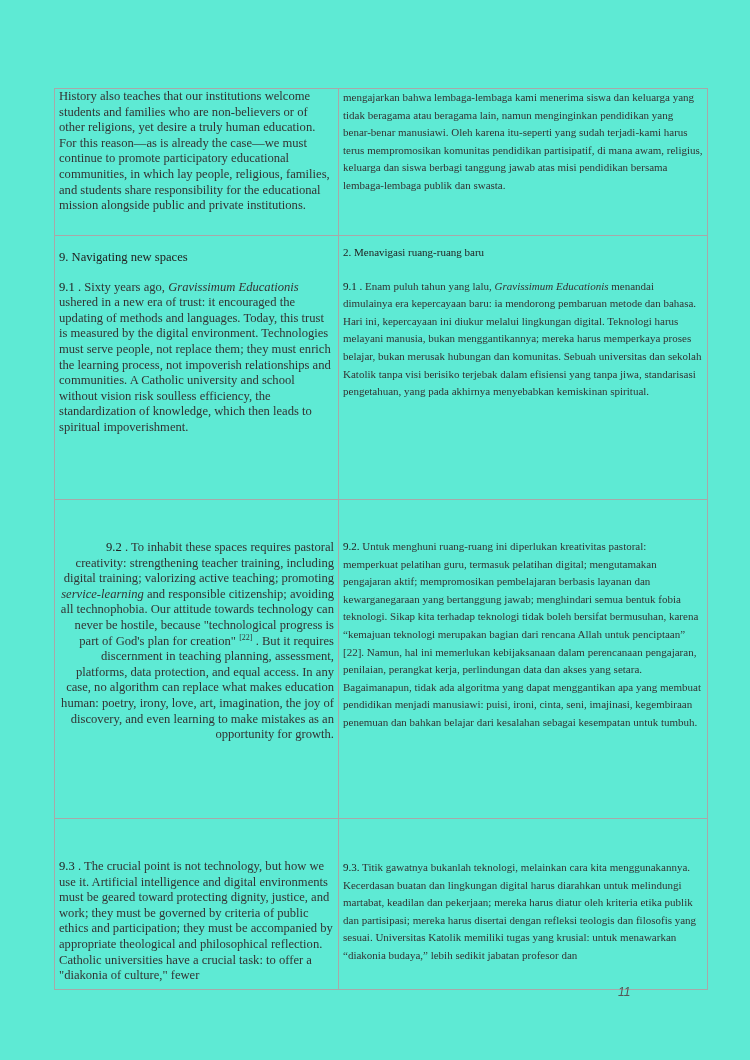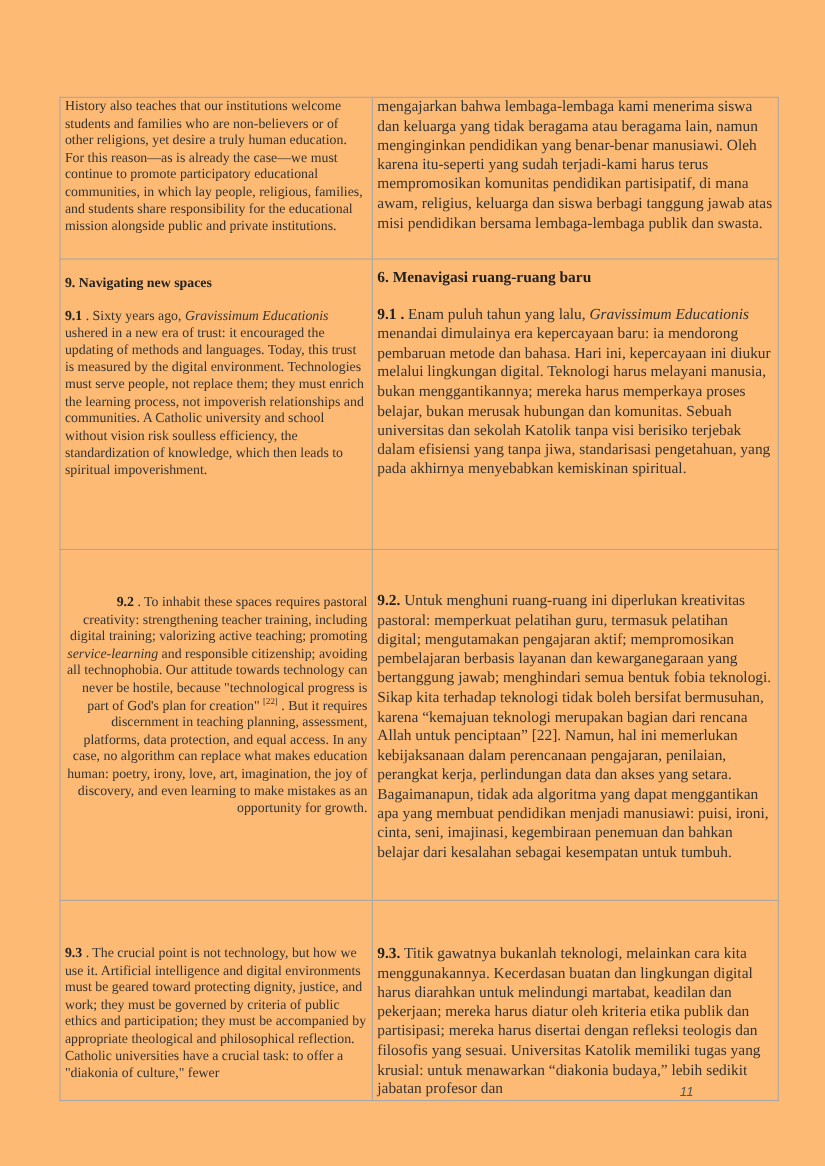--- a/index.html
+++ b/index.html
@@ -1,31 +1,31 @@
 <!DOCTYPE html>
 <html><head>
 <meta charset="utf-8">
 <style>
   html, body { margin: 0; padding: 0; background: #ffffff; }
   body { width: 750px; height: 1060px; position: relative; overflow: hidden; }
-  .page { position: absolute; left: 0; top: 0; width: 750px; height: 1060px; background: #fdba74; }
+  .page { position: absolute; left: 0; top: 0; width: 750px; height: 1060px; background: #5eead4; }
   table.doc {
     position: absolute; left: 54px; top: 88px;
     width: 653px; border-collapse: collapse; table-layout: fixed;
     font-family: "Liberation Serif", serif; color: #333;
   }
   table.doc td {
     border: 1.3px solid #a8a8a8; vertical-align: top; padding: 0 4px;
   }
   td.en { width: 275px; font-size: 12.6px; line-height: 15.6px; }
-  td.id { width: 360px; font-size: 14px; line-height: 17.6px; }
+  td.id { width: 360px; font-size: 11px; line-height: 17.6px; }
   .p { margin: 0; }
   .gap-s { height: 14px; }
   .gap-l { height: 16px; }
-  b { font-weight: bold; color: #222; }
+  b { font-weight: normal; color: #222; }
   sup { font-size: 8px; vertical-align: super; line-height: 0; }
   .pg { position: absolute; left: 618px; top: 985px; font-family: "Liberation Sans", sans-serif; font-size: 12px; color: #555; font-style: italic; }
 </style>
 </head>
 <body>
 
 <div class="page">
   <table class="doc">
     <tbody>
         <tr>
@@ -38,21 +38,21 @@
     </tr>
     <tr>
       <td class="en" style="height:263px;">
         <div class="gap-s"></div>
         <p class="p"><b>9. Navigating new spaces</b></p>
         <div class="gap-s"></div>
         <p class="p"><b>9.1</b><span> . Sixty years ago, </span><i>Gravissimum Educationis</i><span> ushered in a new era of trust: it encouraged the updating of methods and languages. Today, this trust is measured by the digital environment. Technologies must serve people, not replace them; they must enrich the learning process, not impoverish relationships and communities. A Catholic university and school without vision risk soulless efficiency, the standardization of knowledge, which then leads to spiritual impoverishment.</span></p>
       </td>
       <td class="id">
         <div class="gap-s" style="height:8px"></div>
-        <p class="p"><b>6. Menavigasi ruang-ruang baru</b></p>
+        <p class="p"><b>2. Menavigasi ruang-ruang baru</b></p>
         <div class="gap-l"></div>
         <p class="p"><b>9.1 .</b><span> Enam puluh tahun yang lalu, </span><i>Gravissimum Educationis</i><span> menandai dimulainya era kepercayaan baru: ia mendorong pembaruan metode dan bahasa. Hari ini, kepercayaan ini diukur melalui lingkungan digital. Teknologi harus melayani manusia, bukan menggantikannya; mereka harus memperkaya proses belajar, bukan merusak hubungan dan komunitas. Sebuah universitas dan sekolah Katolik tanpa visi berisiko terjebak dalam efisiensi yang tanpa jiwa, standarisasi pengetahuan, yang pada akhirnya menyebabkan kemiskinan spiritual.</span></p>
       </td>
     </tr>
     <tr>
       <td class="en" style="height:318px;text-align:right;">
         <div style="height:40px"></div>
         <p class="p"><b>9.2</b><span> . To inhabit these spaces requires pastoral creativity: strengthening teacher training, including digital training; valorizing active teaching; promoting </span><i>service-learning</i><span> and responsible citizenship; avoiding all technophobia. Our attitude towards technology can never be hostile, because "technological progress is part of God's plan for creation" </span><sup>[22]</sup><span> . But it requires discernment in teaching planning, assessment, platforms, data protection, and equal access. In any case, no algorithm can replace what makes education human: poetry, irony, love, art, imagination, the joy of discovery, and even learning to make mistakes as an opportunity for growth.</span></p>
       </td>
       <td class="id">

